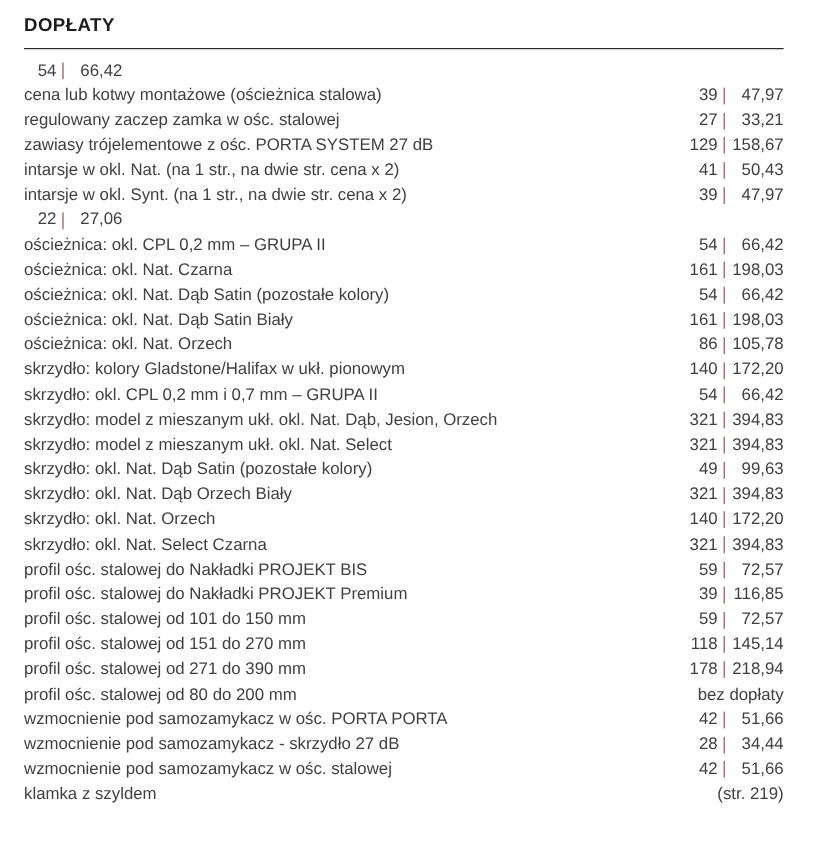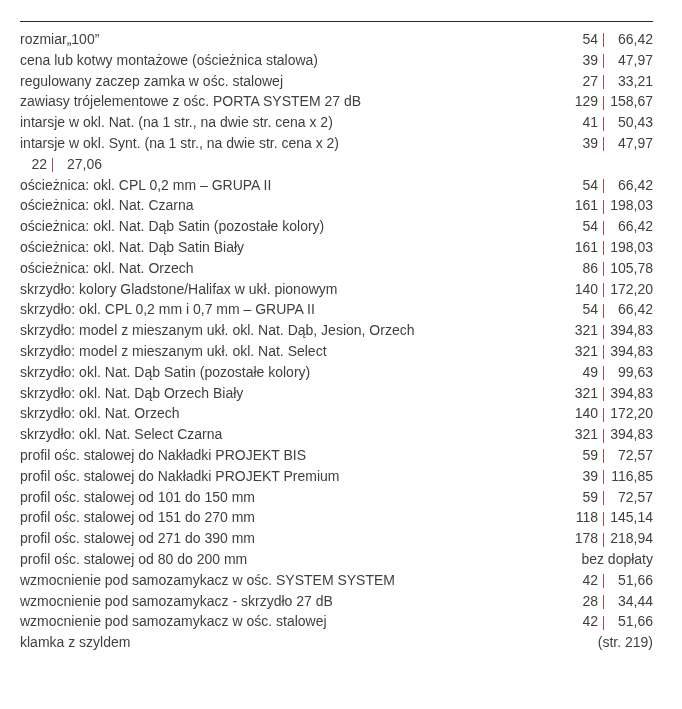--- a/index.html
+++ b/index.html
@@ -71,24 +71,24 @@
   }
   .price .note {
     display: inline-block;
     text-align: right;
   }
 </style>
 </head>
 <body>
 
 <div class="page">
+  <div class="page-title">DOPŁATY</div>
   <hr class="title-rule">
   <div class="price-table" id="price-table">
       <div class="row">
-        <span class="row-label">rozmiar„100”</span>
         <span class="price">
           <span class="v1">54</span>
           <span class="pipe"></span>
           <span class="v2">66,42</span>
         </span>
       </div>
       <div class="row">
         <span class="row-label">cena lub kotwy montażowe (ościeżnica stalowa)</span>
         <span class="price">
           <span class="v1">39</span>
@@ -279,21 +279,21 @@
           <span class="v2">218,94</span>
         </span>
       </div>
       <div class="row">
         <span class="row-label">profil ośc. stalowej od 80 do 200 mm</span>
         <span class="price">
           <span class="note">bez dopłaty</span>
         </span>
       </div>
       <div class="row">
-        <span class="row-label">wzmocnienie pod samozamykacz w ośc. SYSTEM SYSTEM</span>
+        <span class="row-label">wzmocnienie pod samozamykacz w ośc. PORTA PORTA</span>
         <span class="price">
           <span class="v1">42</span>
           <span class="pipe"></span>
           <span class="v2">51,66</span>
         </span>
       </div>
       <div class="row">
         <span class="row-label">wzmocnienie pod samozamykacz - skrzydło 27 dB</span>
         <span class="price">
           <span class="v1">28</span>

